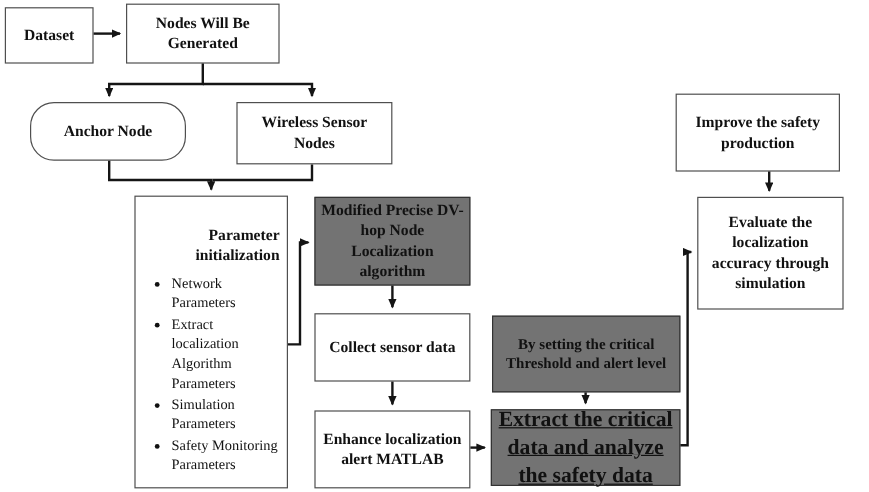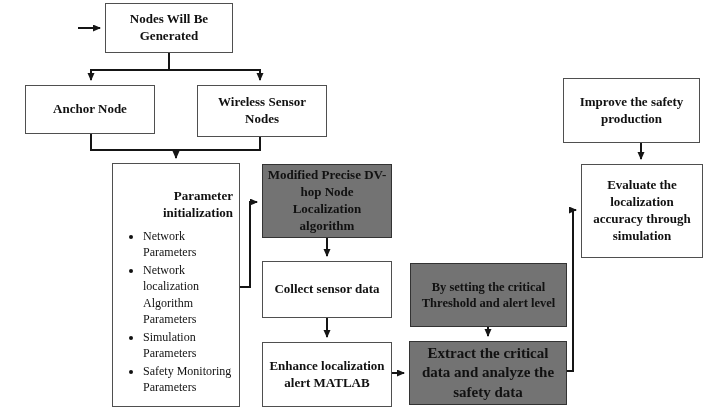--- a/index.html
+++ b/index.html
@@ -25,30 +25,30 @@
     color:#111111;
     padding:2px 4px;
   }
   .node.tan{
     background:#737373;
     border-color:#333333;
   }
   
   #n-dataset   {left:4px;   top:6px;   width:74px;  height:47px;}
   #n-nodesgen  {left:105px; top:3px;   width:128px; height:50px;}
-  #n-anchor    {left:25px;  top:85px;  width:130px; height:49px;}
+  #n-anchor    {left:25px;  top:85px;  width:130px; height:49px;border-radius:20px;}
   #n-wsn       {left:197px; top:85px;  width:130px; height:52px;text-align:center;}
   #n-param     {left:112px; top:163px; width:128px; height:244px;
                 display:block; text-align:left; font-weight:normal;
                 padding:24px 6px 6px 6px;}
   #n-modified  {left:262px; top:164px; width:130px; height:74px;}
   #n-collect   {left:262px; top:261px; width:130px; height:57px;}
   #n-enhance   {left:262px; top:342px; width:130px; height:65px;}
   #n-bysetting {left:410px; top:263px; width:157px; height:64px; font-size:12.5px;}
-  #n-extract   {left:409px; top:341px; width:158px; height:64px; font-size:15px;}
+  #n-extract   {left:409px; top:341px; width:158px; height:64px; font-size:18px;text-decoration:underline;}
   #n-improve   {left:563px; top:78px;  width:137px; height:65px;}
   #n-evaluate  {left:581px; top:164px; width:122px; height:94px;}
 
   #n-param .param-title{
     font-weight:bold;
     text-align:right;
     font-size:13px;
     margin:0 0 6px 0;
   }
   #n-param ul{
@@ -70,32 +70,33 @@
     fill:none;
     stroke:#151515;
     stroke-width:2;
   }
 </style>
 </head>
 <body>
 
 <div id="canvas">
 
+  <div class="node" id="n-dataset">Dataset</div>
 
   <div class="node" id="n-nodesgen">Nodes Will Be Generated</div>
 
   <div class="node" id="n-anchor">Anchor Node</div>
 
   <div class="node" id="n-wsn">Wireless Sensor Nodes</div>
 
   <div class="node" id="n-param">
     <div class="param-title">Parameter initialization</div>
     <ul>
       <li>Network Parameters</li>
-      <li>Network localization Algorithm Parameters</li>
+      <li>Extract localization Algorithm Parameters</li>
       <li>Simulation Parameters</li>
       <li>Safety Monitoring Parameters</li>
     </ul>
   </div>
 
   <div class="node tan" id="n-modified">Modified Precise DV-hop Node Localization algorithm</div>
 
   <div class="node" id="n-collect">Collect sensor data</div>
 
   <div class="node" id="n-enhance">Enhance localization alert MATLAB</div>

